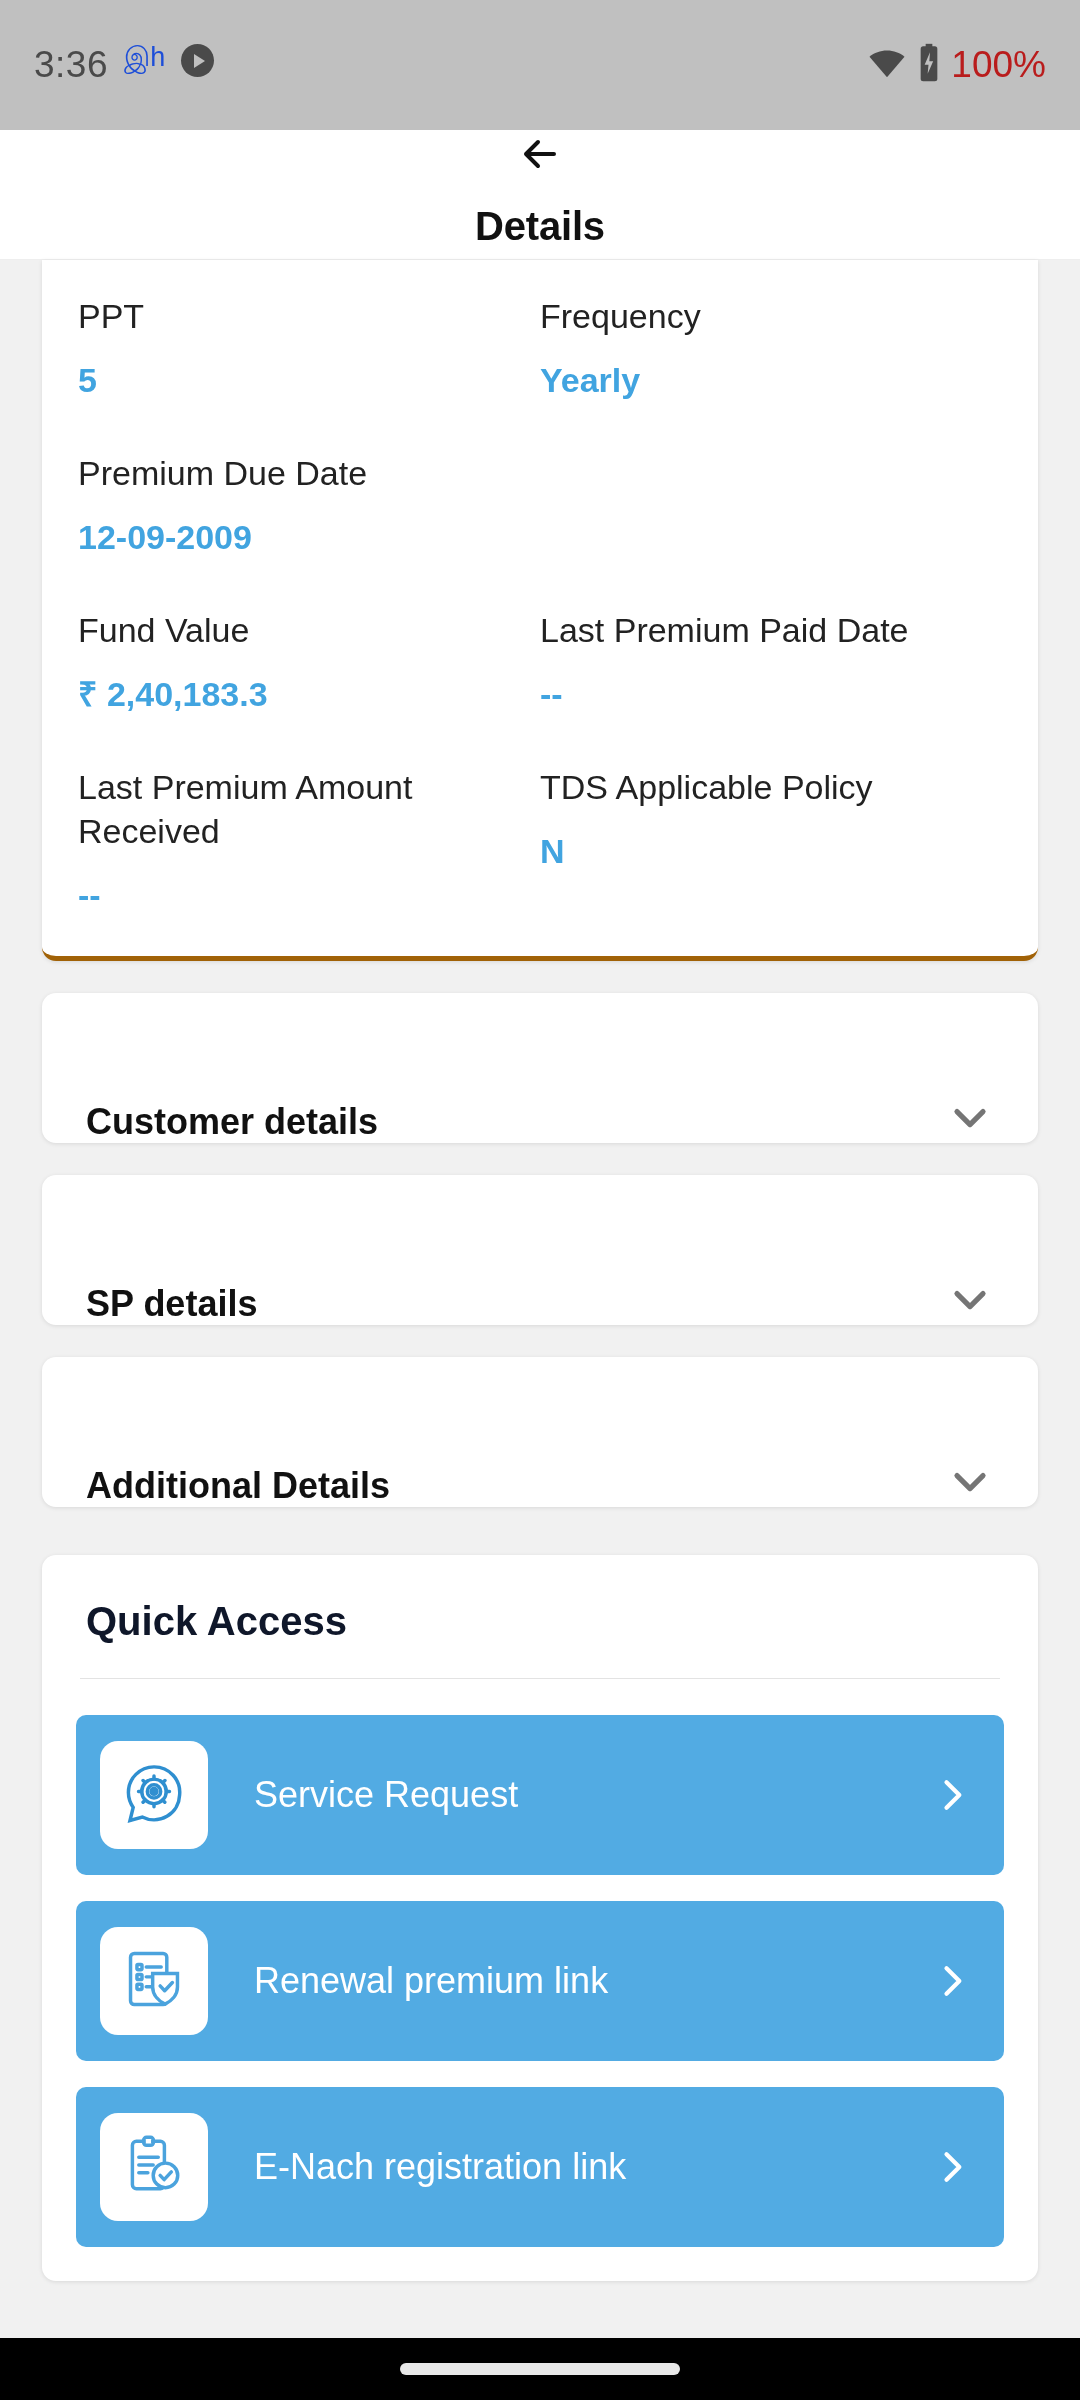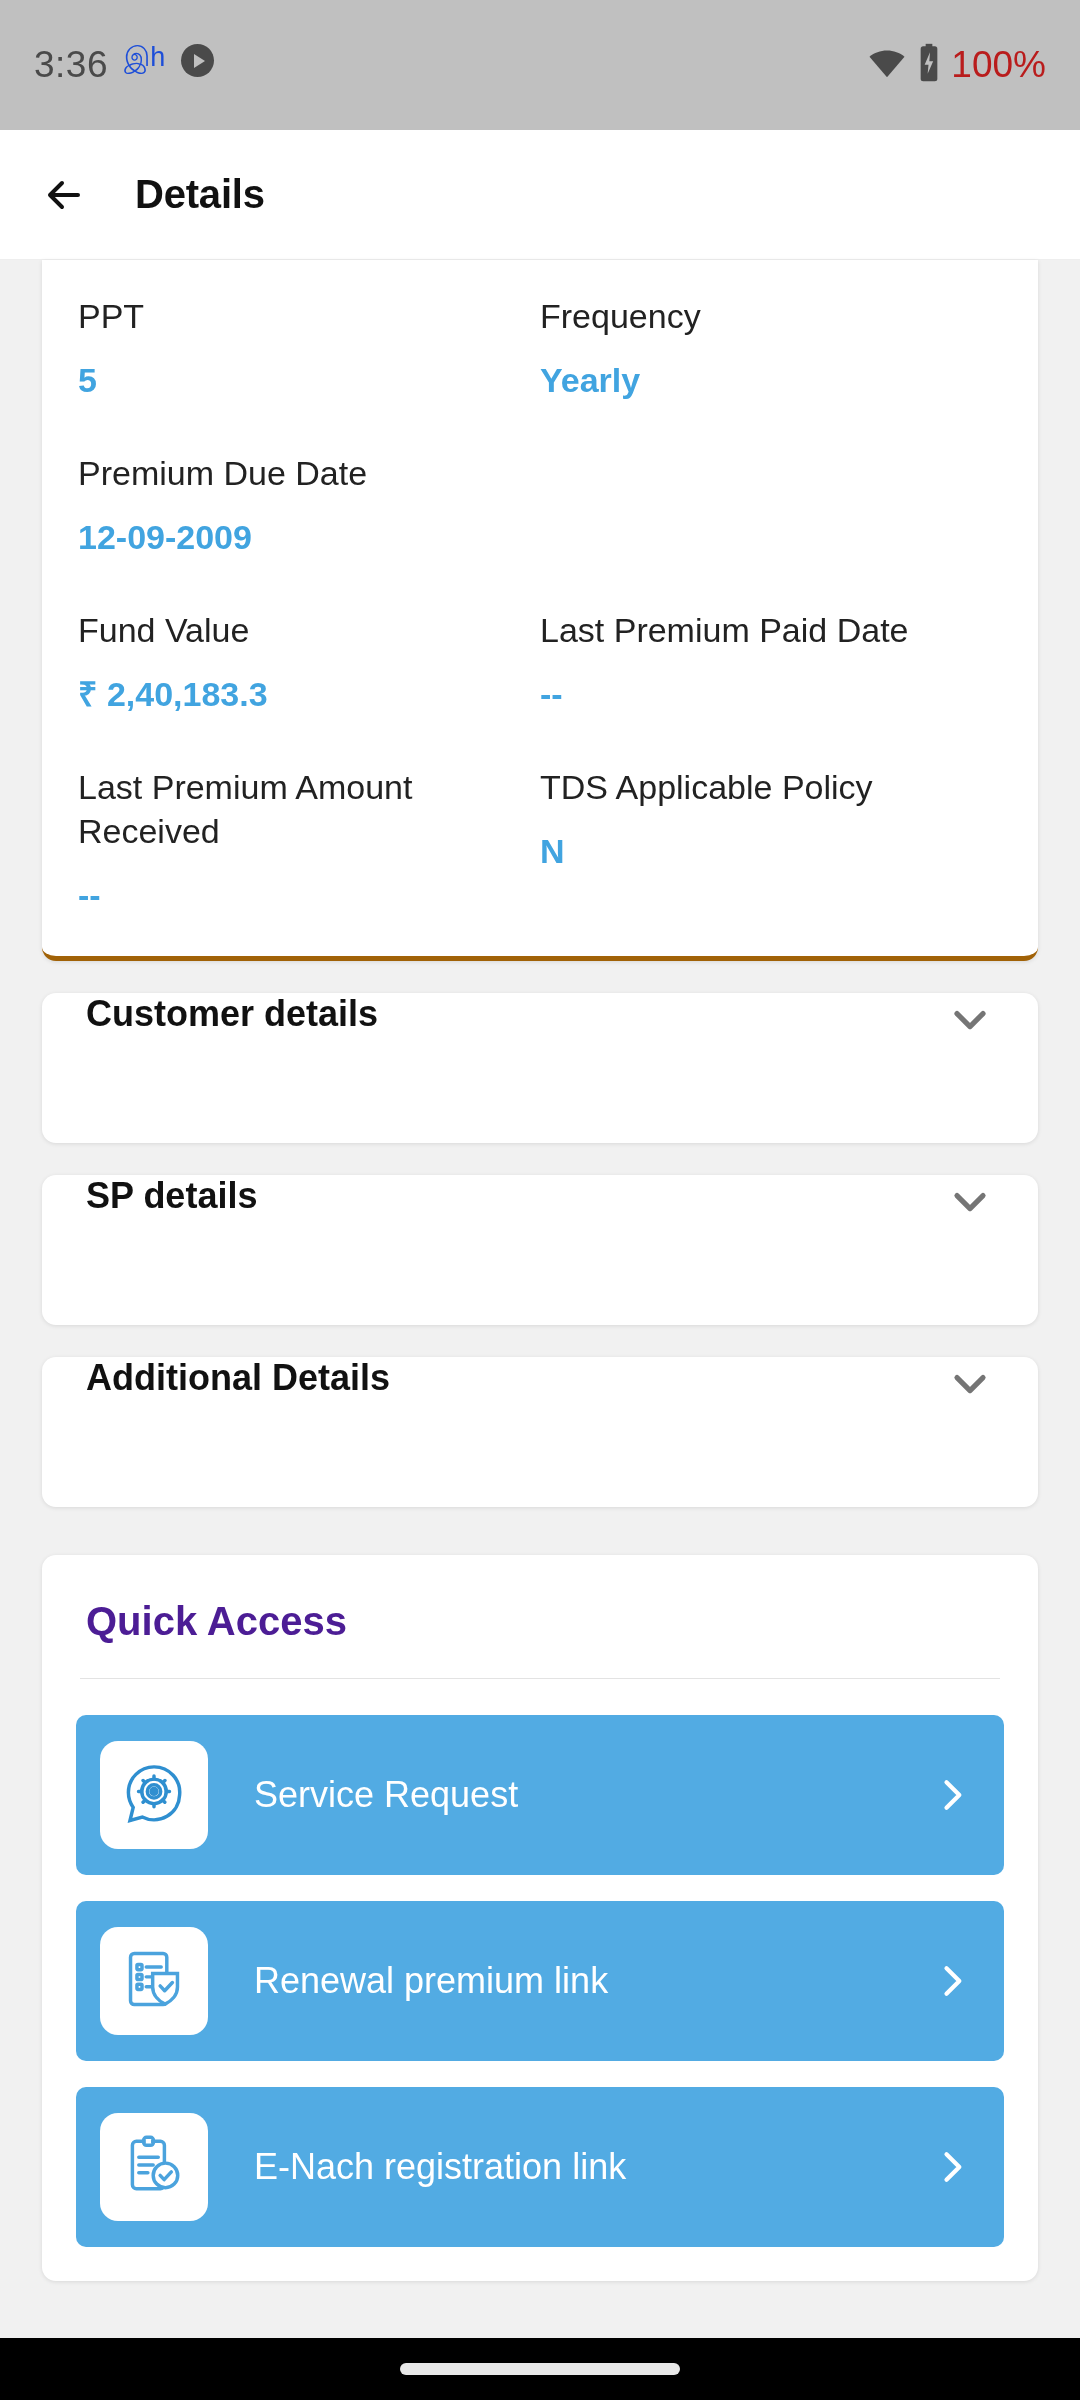--- a/index.html
+++ b/index.html
@@ -37,23 +37,24 @@
   }
   .sb-right { margin-left:auto; display:flex; align-items:center; gap:11px; }
   .sb-pct { font-size:37px; color:#b91c1c; }
 
   
   .appbar {
     height:130px;
     background:#ffffff;
     display:flex;
     align-items:center;
-    padding:0 40px;
-    gap:47px;
+    padding:0 22px;
+    gap:26px;
     border-bottom:1px solid #eeeeee;
+    flex-direction:column;
   }
   .back-btn { width:48px; height:48px; display:flex; align-items:center; justify-content:center; }
   .appbar-title { font-size:40px; font-weight:bold; color:#111111; letter-spacing:-0.2px; }
 
   
   .content { padding:0 42px; }
 
   .card {
     background:#ffffff;
     border-radius:14px;
@@ -81,34 +82,34 @@
     color:#41a4e0;
     margin-top:22px;
     line-height:1.2;
   }
 
   
   .acc {
     margin-top:32px;
     height:150px;
     display:flex;
-    align-items:flex-start;
+    align-items:flex-end;
     padding:0 42px 0 44px;
   }
   .acc-title { font-size:36px; font-weight:bold; color:#111111; }
   .acc-chev { margin-left:auto; display:flex; align-items:center; }
 
   
   .qa {
     margin-top:48px;
     padding:0 0 34px 0;
     border-radius:14px;
   }
   .qa-head { padding:44px 44px 34px 44px; }
-  .qa-title { font-size:40px; font-weight:bold; color:#4c1d95; }
+  .qa-title { font-size:40px; font-weight:bold; color:#0f172a; }
   .qa-rule { height:1px; background:#e3e3e3; margin:0 38px; }
 
   .qa-list { padding:36px 34px 0 34px; }
   .qa-item {
     background:#52ABE3;
     border-radius:10px;
     height:160px;
     display:flex;
     align-items:center;
     padding:0 30px 0 24px;

